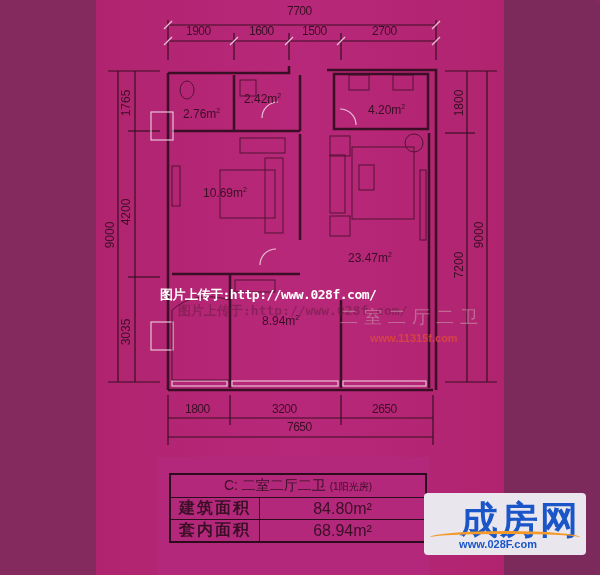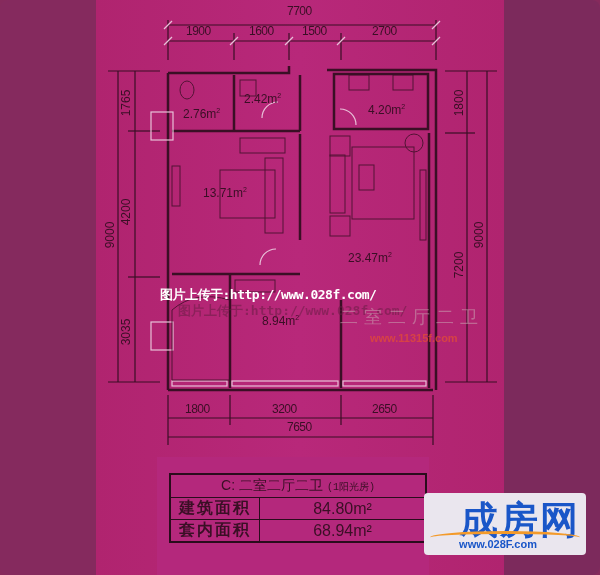--- a/index.html
+++ b/index.html
@@ -12,21 +12,21 @@
   .area sup{font-size:7px;}
   .wm1{position:absolute;left:160px;top:286px;color:#fff;font-family:"DejaVu Sans Mono",monospace;font-size:13px;font-weight:bold;letter-spacing:-0.5px;white-space:nowrap;}
   .wm2{position:absolute;left:178px;top:302px;color:#6a1d45;opacity:.55;font-family:"DejaVu Sans Mono",monospace;font-size:13px;font-weight:bold;white-space:nowrap;}
   .wm3{position:absolute;left:340px;top:305px;color:#c9a0b0;opacity:.55;font-size:18px;white-space:nowrap;letter-spacing:6px;}
   .wm4{position:absolute;left:370px;top:332px;color:#e04a3a;opacity:.8;font-size:11px;font-weight:bold;white-space:nowrap;}
   .wm5{position:absolute;left:310px;top:362px;color:#c9a0b0;opacity:.5;font-size:13px;letter-spacing:7px;white-space:nowrap;}
   .info{position:absolute;left:157px;top:457px;width:272px;height:118px;background:#b4287c;}
   .info table{position:absolute;left:12px;top:16px;width:258px;border-collapse:collapse;border:2px solid #2a0c1c;}
   .info td{border:1.5px solid #2a0c1c;color:#3a0f25;font-size:16px;height:19px;text-align:center;padding:0;}
   .info td.title{font-size:14px;height:22px;}
-  .info td.title small{font-size:10px;font-family:Liberation Mono, monospace;}
+  .info td.title small{font-size:10px;}
   .info td.lbl{width:88px;font-weight:bold;letter-spacing:2px;}
   .logo{position:absolute;left:424px;top:493px;width:162px;height:62px;background:#eae6ee;border-radius:4px;}
   .logo .cn{position:absolute;left:6px;top:2px;width:150px;text-align:right;color:#1a56c8;font-size:38px;font-weight:bold;letter-spacing:2px;font-family:"DejaVu Sans",sans-serif;}
   .logo .arc{position:absolute;left:6px;top:38px;width:150px;height:10px;border-top:3px solid #f39a2a;border-radius:50% 50% 0 0;}
   .logo .url{position:absolute;left:0;top:45px;width:148px;text-align:center;color:#1a56c8;font-size:11px;font-weight:bold;}
 </style>
 </head>
 <body>
 
 <div class="stage">
@@ -136,21 +136,21 @@
   <span class="vtxt" style="left:113px;top:205px">4200</span>
   <span class="vtxt" style="left:113px;top:325px">3035</span>
 
   <span class="vtxt" style="left:446px;top:96px">1800</span>
   <span class="vtxt" style="left:446px;top:258px">7200</span>
   <span class="vtxt" style="left:466px;top:228px">9000</span>
 
   <span class="area" style="left:183px;top:107px"><span>2.76m</span><sup>2</sup></span>
   <span class="area" style="left:244px;top:92px"><span>2.42m</span><sup>2</sup></span>
   <span class="area" style="left:368px;top:103px"><span>4.20m</span><sup>2</sup></span>
-  <span class="area" style="left:203px;top:186px"><span>13.71m</span><sup>2</sup></span>
+  <span class="area" style="left:203px;top:186px"><span>10.69m</span><sup>2</sup></span>
   <span class="area" style="left:348px;top:251px"><span>23.47m</span><sup>2</sup></span>
   <span class="area" style="left:262px;top:314px"><span>8.94m</span><sup>2</sup></span>
 
   <span class="wm2">图片上传于:http://www.028f.com/</span>
   <span class="wm3">二室二厅二卫</span>
   <span class="wm4">www.11315f.com</span>
   <span class="wm1">图片上传于:http://www.028f.com/</span>
 
   <div class="info">
     <table>

